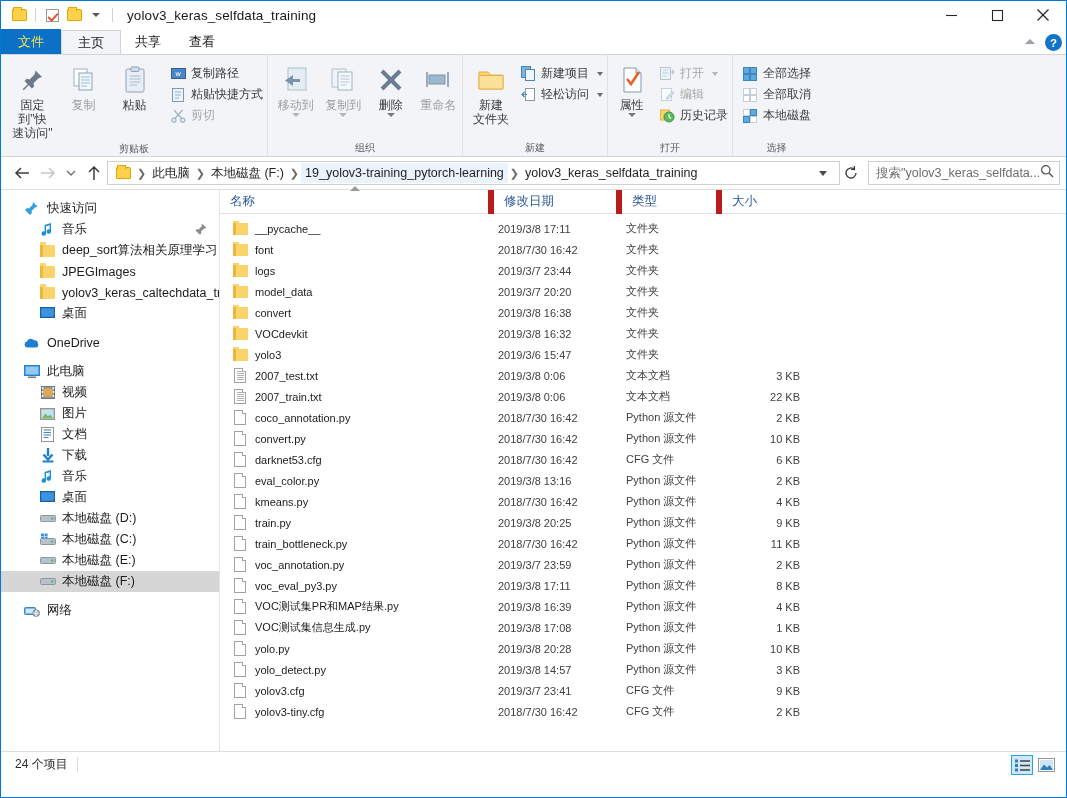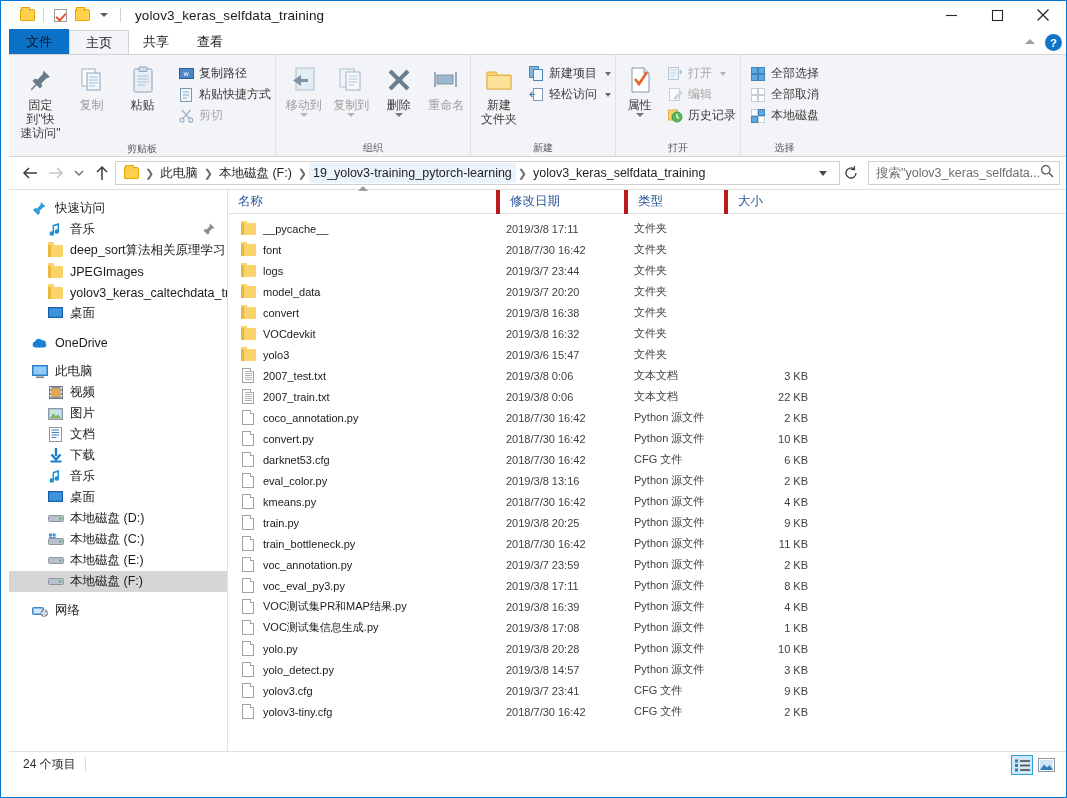--- a/index.html
+++ b/index.html
@@ -9,21 +9,20 @@
     background: #ffffff;
     overflow: hidden;
     -webkit-font-smoothing: antialiased;
   }
   #window {
     position: relative;
     width: 1067px; height: 798px;
     background: #ffffff;
     border: 1px solid #0078d7;
     overflow: hidden;
-    padding-left: 8px;
   }
 
   
   .titlebar {
     height: 28px;
     display: flex;
     align-items: center;
     background: #ffffff;
     position: relative;
   }
@@ -75,21 +74,21 @@
   .tabstrip {
     height: 25px; display: flex; align-items: flex-end;
     background: #ffffff; position: relative;
   }
   .tab {
     height: 25px; display: flex; align-items: center; justify-content: center;
     padding: 0 14px; font-size: 13px; color: #1d1d1d;
     position: relative;
   }
   .tab.file {
-    background: #0b71c6; color: #0f172a; padding: 0 17px;
+    background: #0b71c6; color: #fde047; padding: 0 17px;
   }
   .tab.active {
     border: 1px solid #d4d4d4; border-bottom: 1px solid #f2f4f7;
     background: #f2f4f7; margin-bottom: -1px; padding: 0 16px;
   }
   .tabstrip-help {
     position: absolute; right: 4px; bottom: 1px; display: flex; align-items: center; gap: 10px;
   }
   .caret-up {
     width: 0; height: 0; border-left: 5px solid transparent;
@@ -202,21 +201,21 @@
   .pinmark { position: absolute; right: 12px; top: 4px; }
   .nav-gap { height: 8px; }
 
   .filepane { flex: 1; background: #ffffff; display: flex; flex-direction: column; position: relative; min-width: 0; }
   .colhdr {
     height: 24px; display: flex; align-items: center;
     border-bottom: 1px solid #e2e2e2; font-size: 12.5px; color: #2b5797;
     position: relative;
   }
   .col { height: 24px; display: flex; align-items: center; padding-left: 10px; position: relative; }
-  .col + .col { border-left: 4px solid #b91c1c; }
+  .col + .col { border-left: 6px solid #b91c1c; }
   .col-name { width: 268px; }
   .col-date { width: 128px; }
   .col-type { width: 100px; }
   .col-size { width: 98px; }
   .sortmark {
     position: absolute; left: 130px; top: -4px;
     width: 0; height: 0; border-left: 5px solid transparent;
     border-right: 5px solid transparent; border-bottom: 5px solid #9b9b9b;
   }
   .rows { flex: 1; overflow: hidden; padding-top: 4px; }

